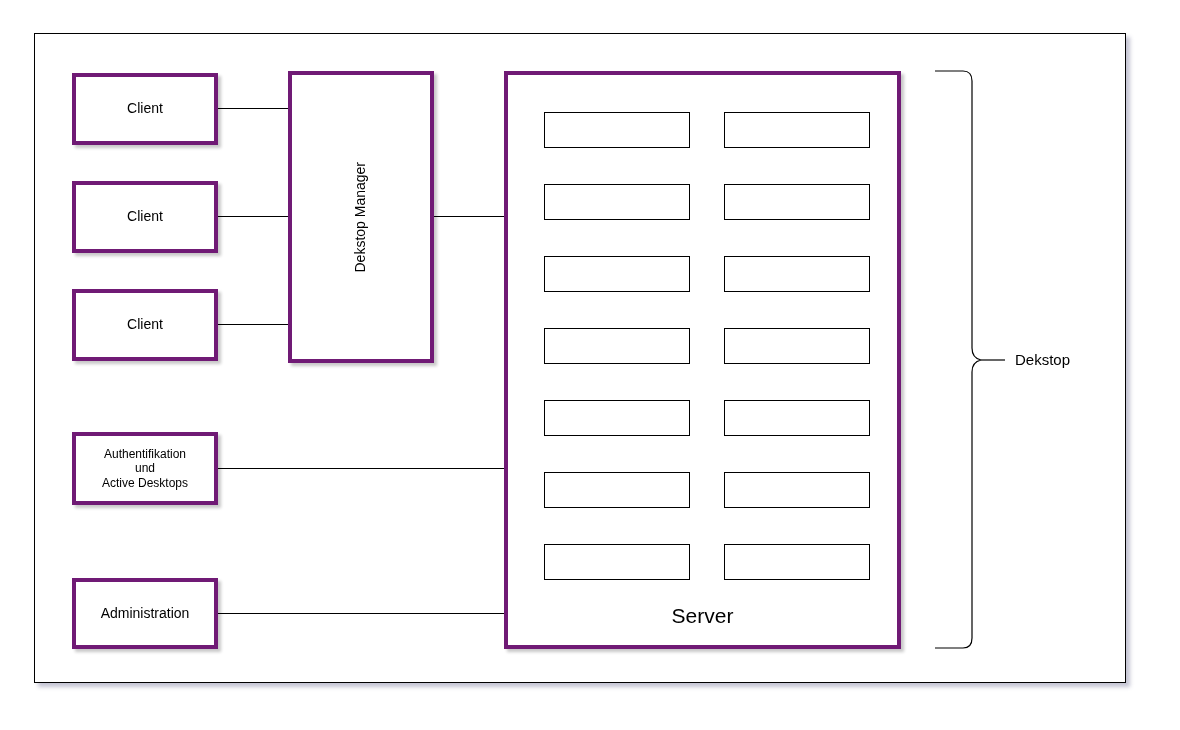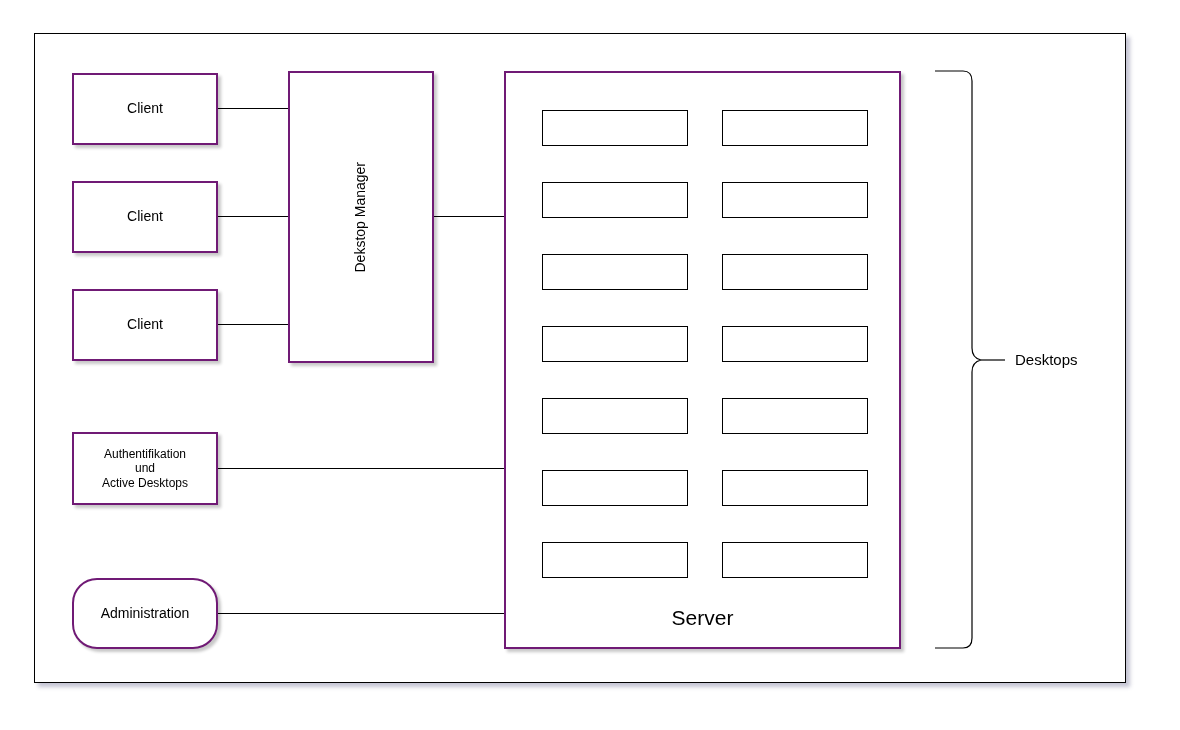--- a/index.html
+++ b/index.html
@@ -16,21 +16,21 @@
     width: 1180px;
     height: 730px;
     background: #ffffff;
     overflow: hidden;
   }
   
   .node {
     position: absolute;
     box-sizing: border-box;
     background: #ffffff;
-    border: 2px solid #701a75;
+    border: 4px solid #701a75;
     box-shadow: 3px 3px 3px rgba(0,0,0,0.22);
     display: flex;
     align-items: center;
     justify-content: center;
     text-align: center;
     font-size: 14px;
     line-height: 1.22;
   }
   
   #outer-frame {
@@ -76,21 +76,20 @@
     height: 73px;
     flex-direction: column;
     font-size: 12px;
   }
   #auth-box span { display: block; }
   #admin-box {
     left: 72px;
     top: 578px;
     width: 146px;
     height: 71px;
-    border-radius: 25px;
   }
 
   
   #server-box {
     left: 504px;
     top: 71px;
     width: 397px;
     height: 578px;
     display: block;
   }
@@ -200,15 +199,15 @@
              Q 47 11 47 21
              L 47 288
              Q 47 298 56 300
              Q 47 302 47 312
              L 47 578
              Q 47 588 38 588
              L 10 588" fill="none" stroke="#000000" stroke-width="1.2"></path>
     <line x1="56" y1="300" x2="80" y2="300" stroke="#000000" stroke-width="1.2"></line>
   </svg>
 
-  <div id="desktops-label">Desktops</div>
+  <div id="desktops-label">Dekstop</div>
 
 </div>
 
 </body></html>

